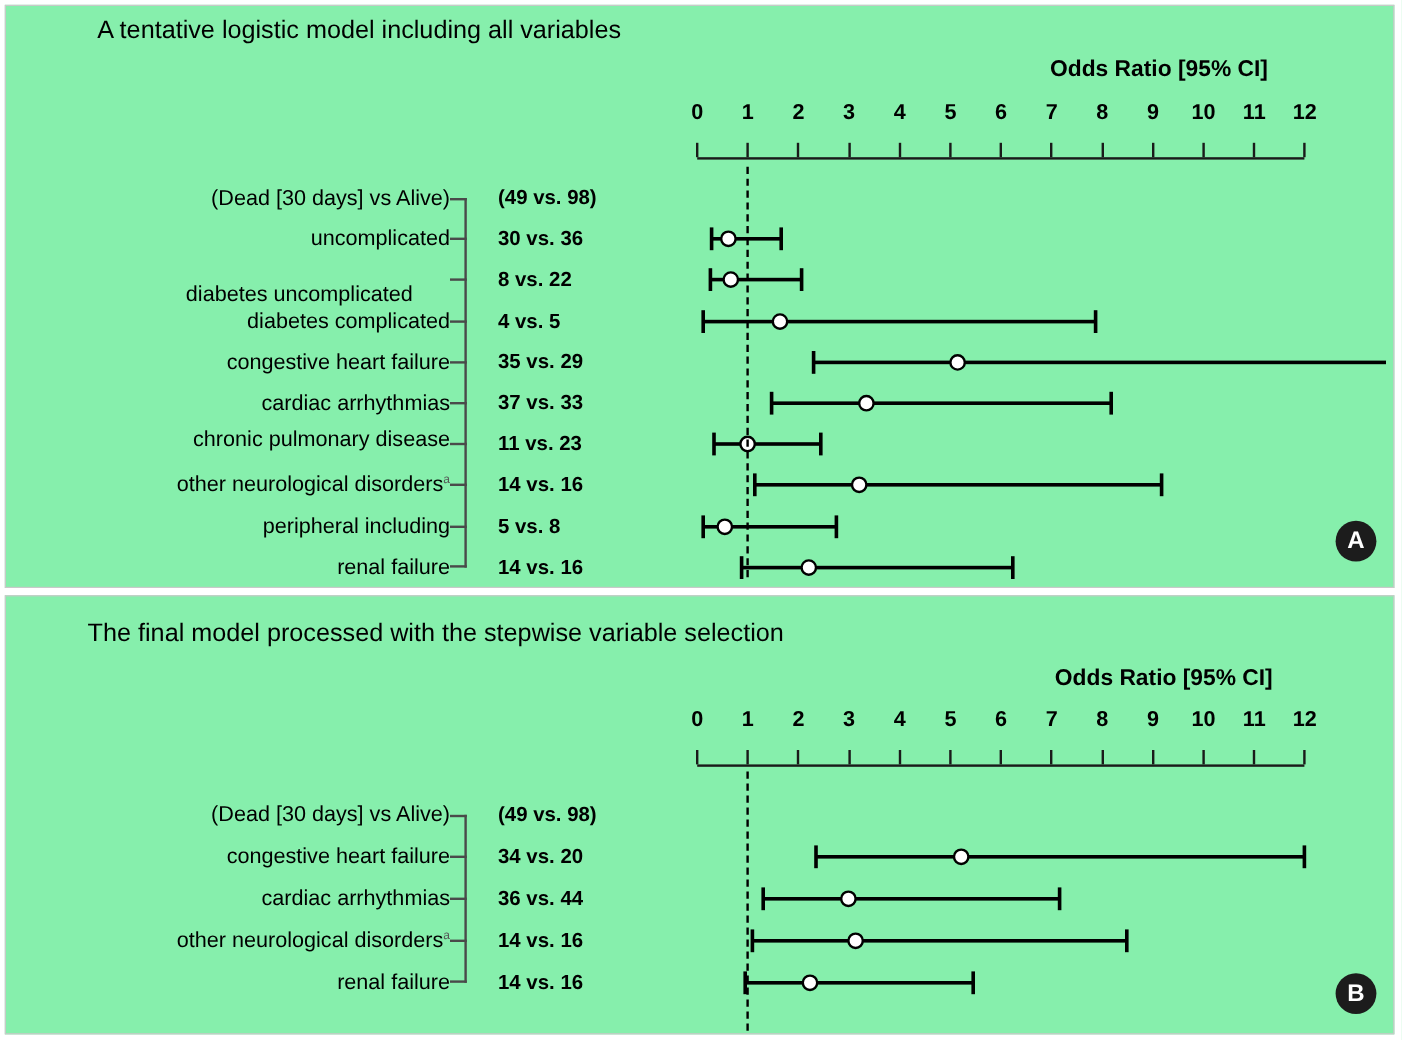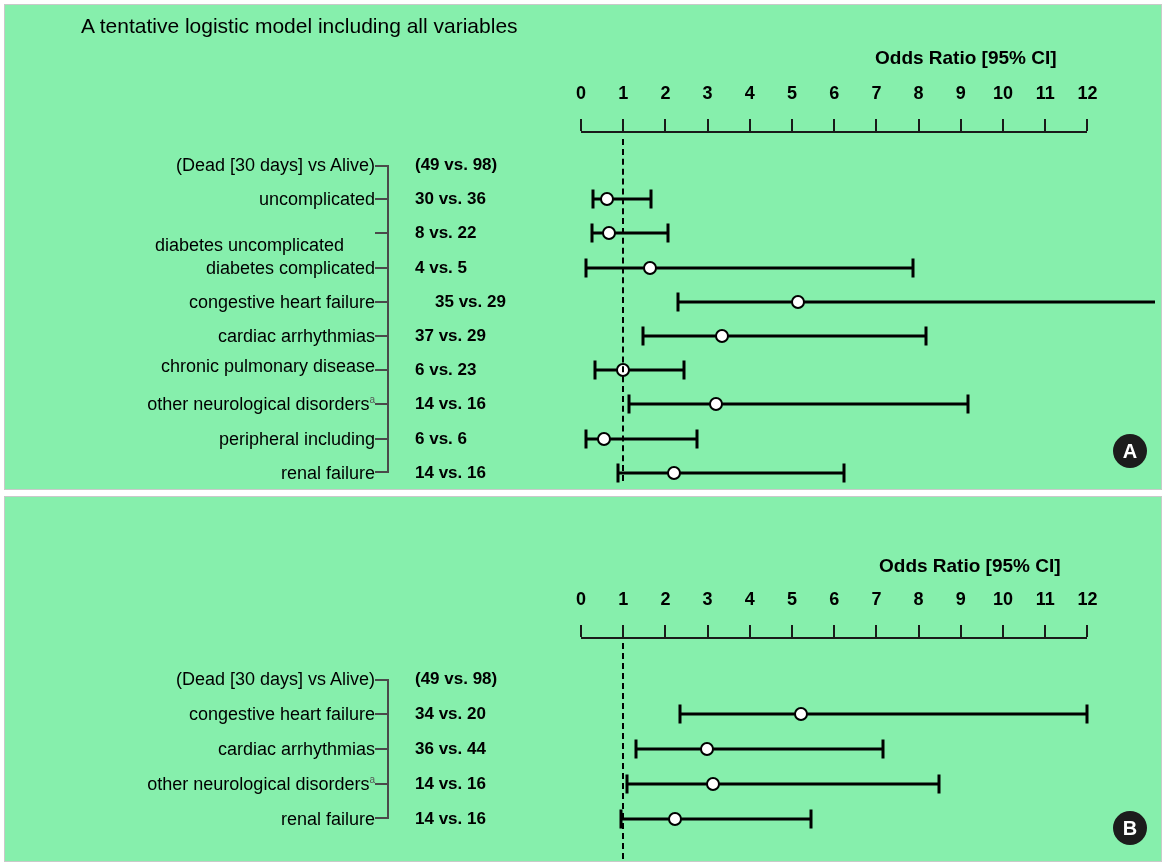--- a/index.html
+++ b/index.html
@@ -197,44 +197,44 @@
         <div class="ci-cap" style="left: 586.972px; top: 228.4px;"></div>
         <div class="ci-cap" style="left: 662.51px; top: 228.4px;"></div>
         <div class="ci-point" style="left: 603.852px; top: 228.4px;"></div>
         <div class="row-label" style="right: 786px; top: 262.6px;">diabetes complicated</div>
         <div class="row-count" style="left: 410px; top: 262.6px;">4 vs. 5</div>
         <div class="ci-line" style="left: 581.486px; width: 326.206px; top: 262.6px;"></div>
         <div class="ci-cap" style="left: 581.486px; top: 262.6px;"></div>
         <div class="ci-cap" style="left: 907.692px; top: 262.6px;"></div>
         <div class="ci-point" style="left: 644.786px; top: 262.6px;"></div>
         <div class="row-label" style="right: 786px; top: 296.8px;">congestive heart failure</div>
-        <div class="row-count" style="left: 410px; top: 296.8px; margin-left: 20px;">35 vs. 29</div>
+        <div class="row-count" style="left: 410px; top: 296.8px;">35 vs. 29</div>
         <div class="ci-line" style="left: 673.06px; width: 476.94px; top: 296.8px;"></div>
         <div class="ci-cap" style="left: 673.06px; top: 296.8px;"></div>
         <div class="ci-point" style="left: 792.908px; top: 296.8px;"></div>
         <div class="row-label" style="right: 786px; top: 331px;">cardiac arrhythmias</div>
-        <div class="row-count" style="left: 410px; top: 331px;">37 vs. 29</div>
+        <div class="row-count" style="left: 410px; top: 331px;">37 vs. 33</div>
         <div class="ci-line" style="left: 638.034px; width: 283.162px; top: 331px;"></div>
         <div class="ci-cap" style="left: 638.034px; top: 331px;"></div>
         <div class="ci-cap" style="left: 921.196px; top: 331px;"></div>
         <div class="ci-point" style="left: 716.948px; top: 331px;"></div>
         <div class="row-label" style="right: 786px; top: 361px;">chronic pulmonary disease</div>
-        <div class="row-count" style="left: 410px; top: 365.2px;">6 vs. 23</div>
+        <div class="row-count" style="left: 410px; top: 365.2px;">11 vs. 23</div>
         <div class="ci-line" style="left: 589.926px; width: 88.62px; top: 365.2px;"></div>
         <div class="ci-cap" style="left: 589.926px; top: 365.2px;"></div>
         <div class="ci-cap" style="left: 678.546px; top: 365.2px;"></div>
         <div class="ci-point" style="left: 618.2px; top: 365.2px;"></div>
         <div class="row-label" style="right: 786px; top: 399.4px;">other neurological disorders<sup>a</sup></div>
         <div class="row-count" style="left: 410px; top: 399.4px;">14 vs. 16</div>
         <div class="ci-line" style="left: 623.686px; width: 339.288px; top: 399.4px;"></div>
         <div class="ci-cap" style="left: 623.686px; top: 399.4px;"></div>
         <div class="ci-cap" style="left: 962.974px; top: 399.4px;"></div>
         <div class="ci-point" style="left: 711.04px; top: 399.4px;"></div>
         <div class="row-label" style="right: 786px; top: 433.6px;">peripheral including</div>
-        <div class="row-count" style="left: 410px; top: 433.6px;">6 vs. 6</div>
+        <div class="row-count" style="left: 410px; top: 433.6px;">5 vs. 8</div>
         <div class="ci-line" style="left: 581.064px; width: 111.408px; top: 433.6px;"></div>
         <div class="ci-cap" style="left: 581.064px; top: 433.6px;"></div>
         <div class="ci-cap" style="left: 692.472px; top: 433.6px;"></div>
         <div class="ci-point" style="left: 599.21px; top: 433.6px;"></div>
         <div class="row-label" style="right: 786px; top: 467.8px;">renal failure</div>
         <div class="row-count" style="left: 410px; top: 467.8px;">14 vs. 16</div>
         <div class="ci-line" style="left: 613.136px; width: 226.192px; top: 467.8px;"></div>
         <div class="ci-cap" style="left: 613.136px; top: 467.8px;"></div>
         <div class="ci-cap" style="left: 839.328px; top: 467.8px;"></div>
         <div class="ci-point" style="left: 669.262px; top: 467.8px;"></div>
@@ -246,20 +246,21 @@
         <div class="tickmark" style="left: 370px; width: 14px; top: 331px;"></div>
         <div class="tickmark" style="left: 370px; width: 14px; top: 365.2px;"></div>
         <div class="tickmark" style="left: 370px; width: 14px; top: 399.4px;"></div>
         <div class="tickmark" style="left: 370px; width: 14px; top: 433.6px;"></div>
         <div class="ref-line" style="left: 618.2px; top: 134px; height: 342px;"></div>
       </div>
     <div class="panel-badge" id="a-badge" style="left: 1108px; top: 429px;">A</div>
   </div>
 
   <div class="panel" id="panel-b">
+    <div class="panel-title">The final model processed with the stepwise variable selection</div>
     <div class="axis-title" id="b-axis-title" style="left: 874px; top: 58px;">Odds Ratio [95% CI]</div>
     <div id="b-plot">
         <div class="tick-label" style="left: 576px; top: 92px;">0</div>
         <div class="tick-label" style="left: 618.2px; top: 92px;">1</div>
         <div class="tick-label" style="left: 660.4px; top: 92px;">2</div>
         <div class="tick-label" style="left: 702.6px; top: 92px;">3</div>
         <div class="tick-label" style="left: 744.8px; top: 92px;">4</div>
         <div class="tick-label" style="left: 787px; top: 92px;">5</div>
         <div class="tick-label" style="left: 829.2px; top: 92px;">6</div>
         <div class="tick-label" style="left: 871.4px; top: 92px;">7</div>

